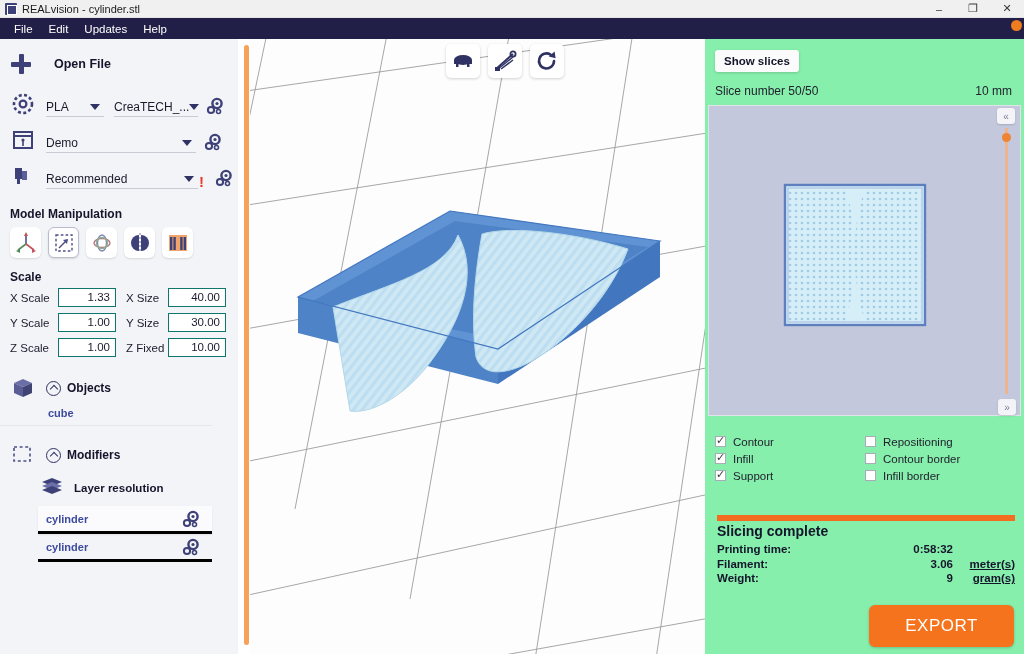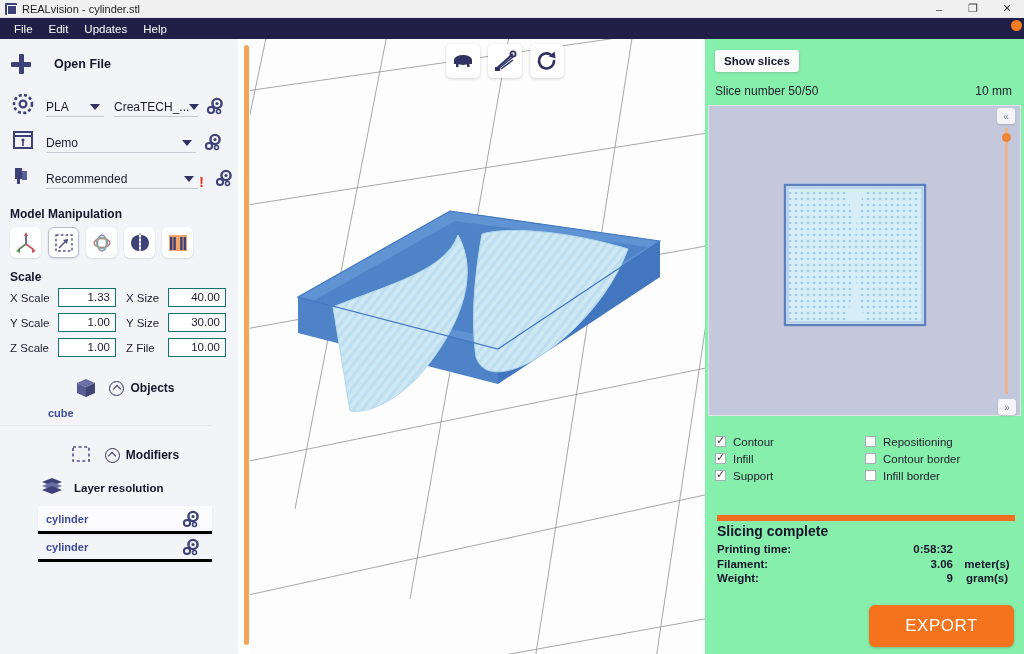--- a/index.html
+++ b/index.html
@@ -121,21 +121,21 @@
     font-size: 11px; color: #3b3b3b;
   }
   .aspect-text { font-size: 11.5px; color: #1b1b2e; margin-left: 6px; }
   .reset-btn {
     margin-left: 22px; width: 58px; height: 20px; background: #fefefe;
     border: 1px solid #d8d9e0; font-size: 11.5px; color: #1b1b2e;
     display: flex; align-items: center; justify-content: center;
     border-radius: 2px;
   }
 
-  .tree-head { display: flex; align-items: center; padding: 12px 0 0 10px; justify-content: center; }
+  .tree-head { display: flex; align-items: center; padding: 12px 0 0 10px; }
   .chev-circle {
     width: 15px; height: 15px; border-radius: 50%; border: 1.4px solid #2f3263;
     display: flex; align-items: center; justify-content: center;
     margin-left: 10px; flex: 0 0 15px;
   }
   .chev-circle span {
     display: block; width: 6px; height: 6px; border-left: 1.6px solid #2f3263;
     border-top: 1.6px solid #2f3263; transform: rotate(45deg); margin-top: 2px;
   }
   .tree-title { font-size: 12px; font-weight: bold; color: #14142b; margin-left: 6px; }
@@ -228,21 +228,21 @@
   .stats {
     position: absolute; left: 12px; top: 484px; width: 298px;
   }
   .stats-title { font-size: 14px; font-weight: bold; color: #14142b; margin-bottom: 3px; }
   .stat-line {
     display: flex; font-size: 11.5px; font-weight: bold; color: #14142b;
     line-height: 14.5px;
   }
   .stat-line .k { flex: 0 0 auto; }
   .stat-line .v { margin-left: auto; text-align: right; }
-  .stat-line .u { width: 62px; text-align: center; padding-left: 6px; font-weight: bold; }
+  .stat-line .u { width: 62px; text-align: right; padding-left: 6px; font-weight: bold; text-decoration: underline; }
 
   .export {
     position: absolute; left: 869px; top: 605px; width: 145px; height: 42px;
     background: #f4731c; border-radius: 6px; color: #fff; font-size: 17px;
     display: flex; align-items: center; justify-content: center;
     letter-spacing: .5px; box-shadow: 0 1px 3px rgba(0,0,0,.2);
   }
 </style>
 </head>
 <body>
@@ -402,21 +402,21 @@
         <span class="sl-name">Y Scale</span>
         <span class="sl-box">1.00</span>
         <span class="sl-gap"></span>
         <span class="sl-name" style="width:42px">Y Size</span>
         <span class="sl-box">30.00</span>
       </div>
       <div class="scale-line">
         <span class="sl-name">Z Scale</span>
         <span class="sl-box">1.00</span>
         <span class="sl-gap"></span>
-        <span class="sl-name" style="width:42px">Z File</span>
+        <span class="sl-name" style="width:42px">Z Fixed</span>
         <span class="sl-box">10.00</span>
       </div>
     </div>
 
 
     <div class="tree-head">
       <span class="ico">
         <svg width="26" height="26" viewBox="0 0 26 26">
           <polygon points="4,8 13,4 22,8 13,12" fill="#6a6fa8"></polygon>
           <polygon points="4,8 13,12 13,22 4,18" fill="#585d96"></polygon>

